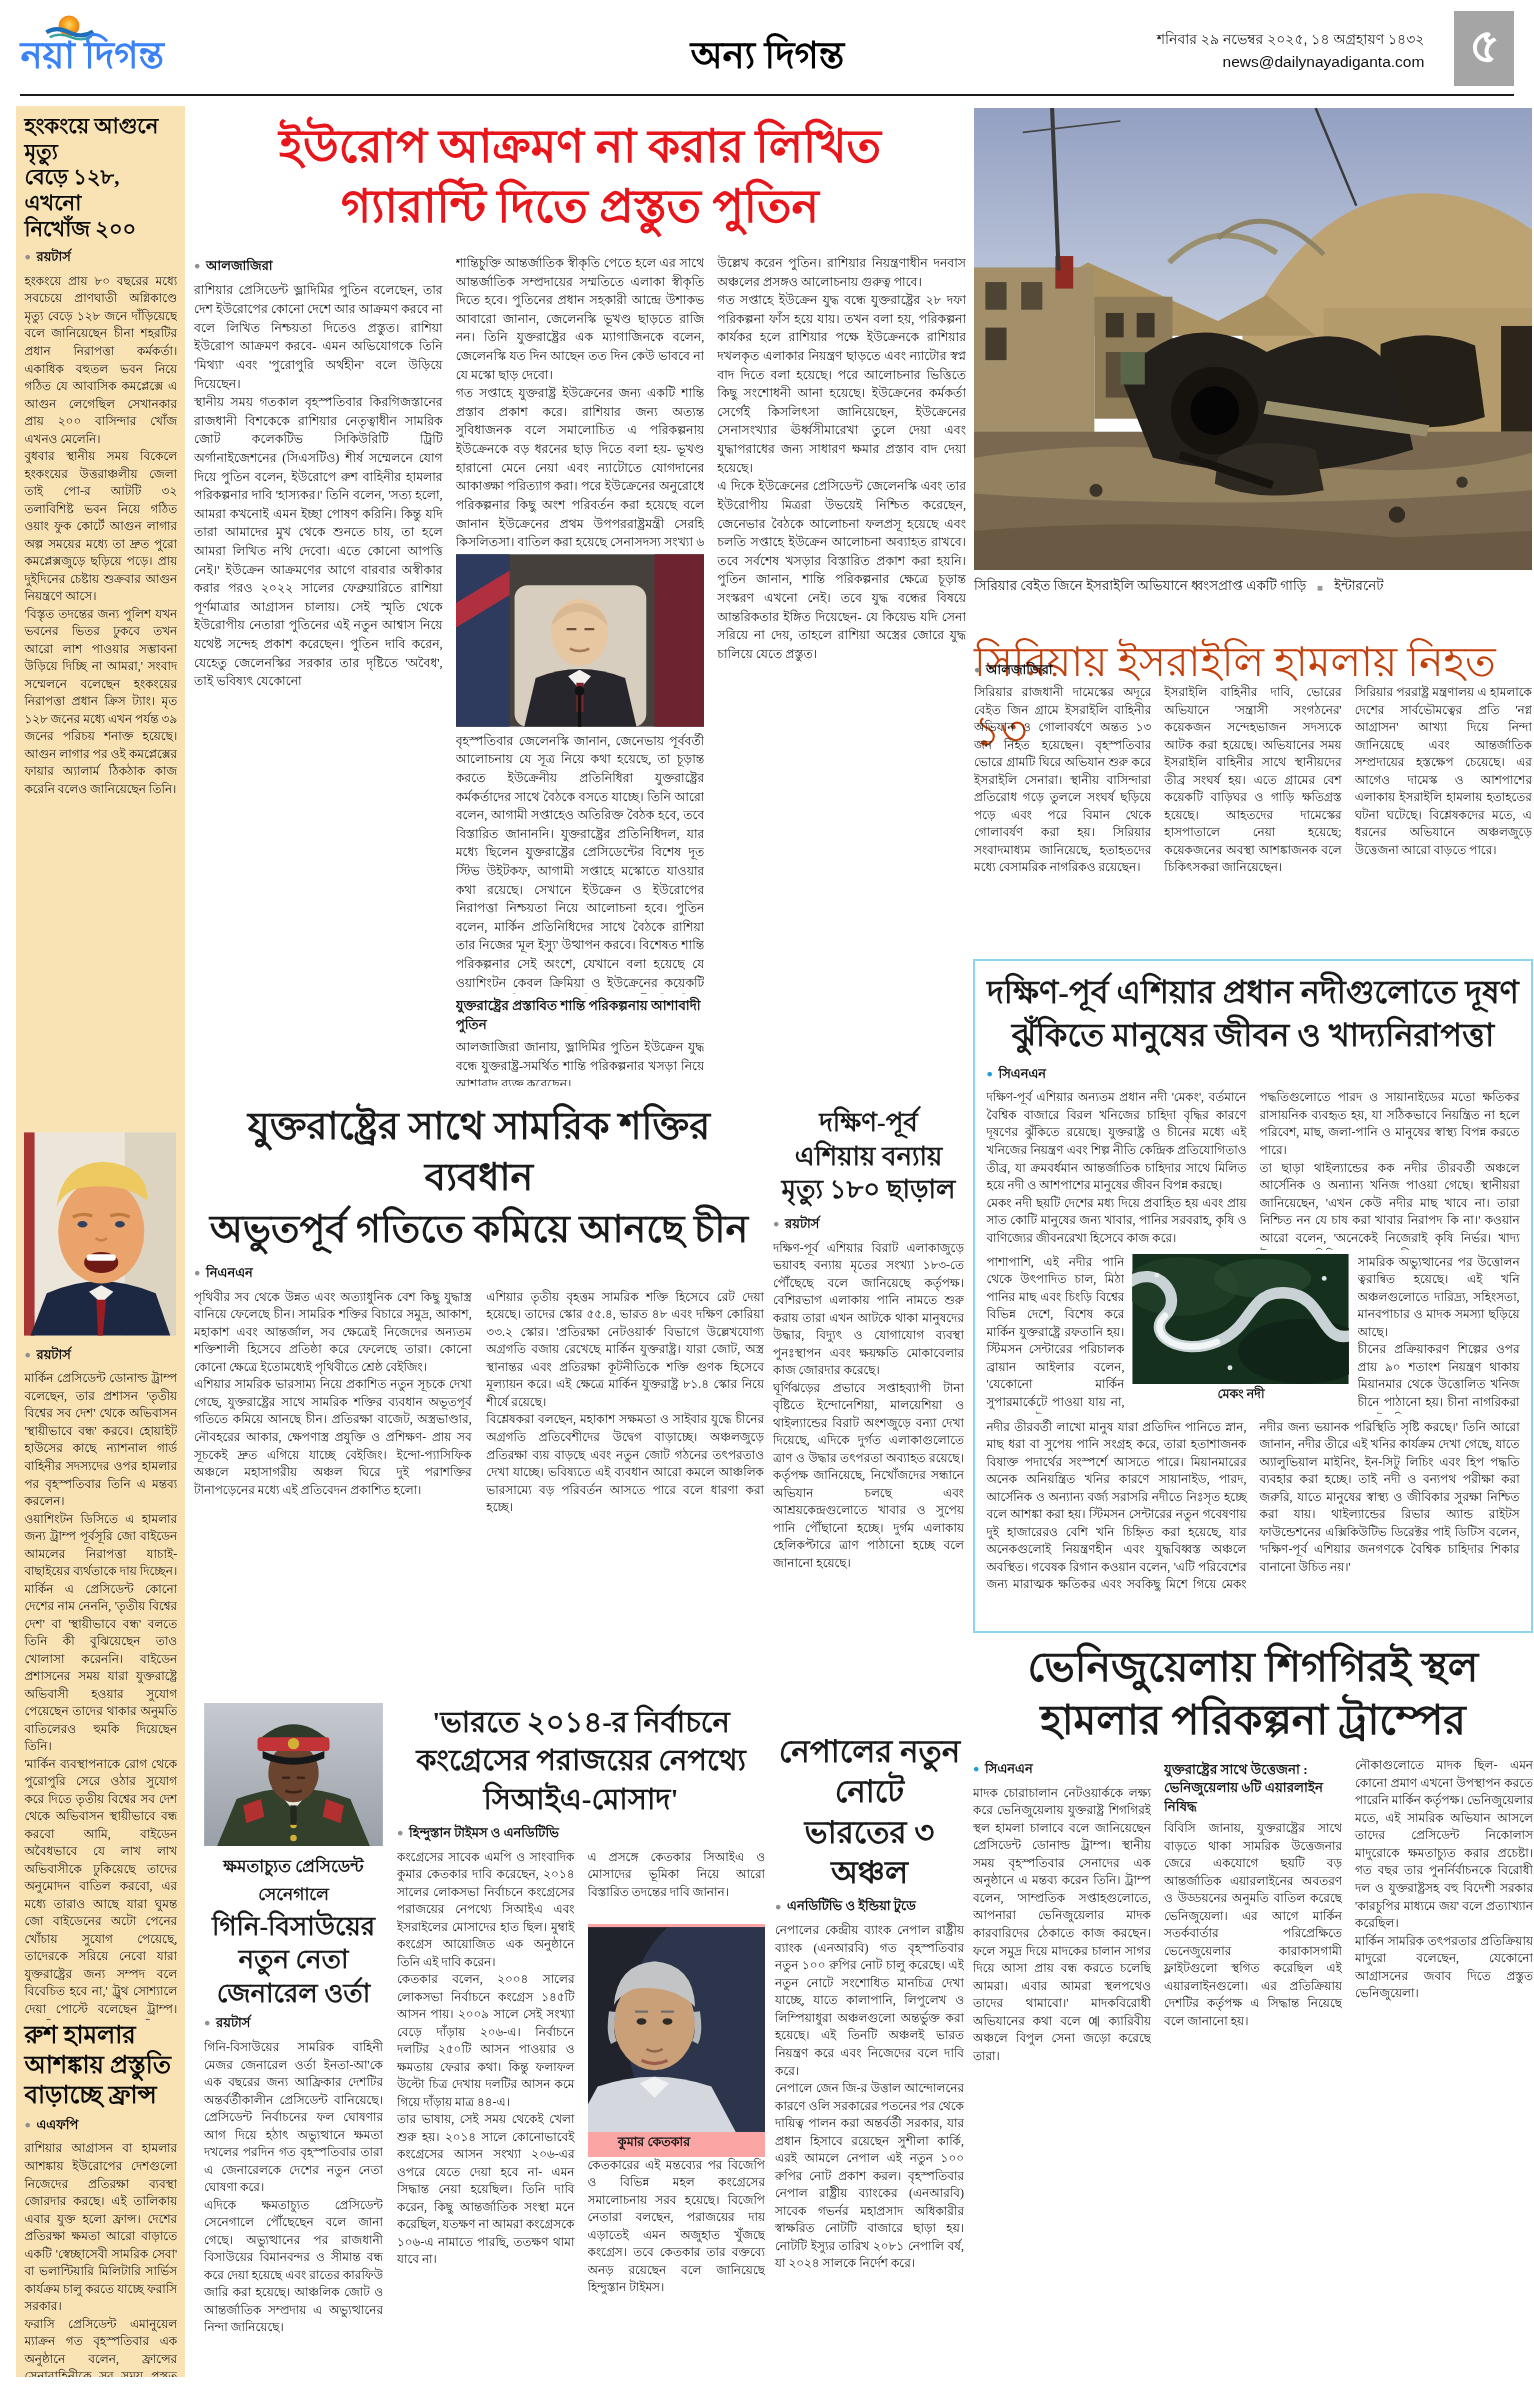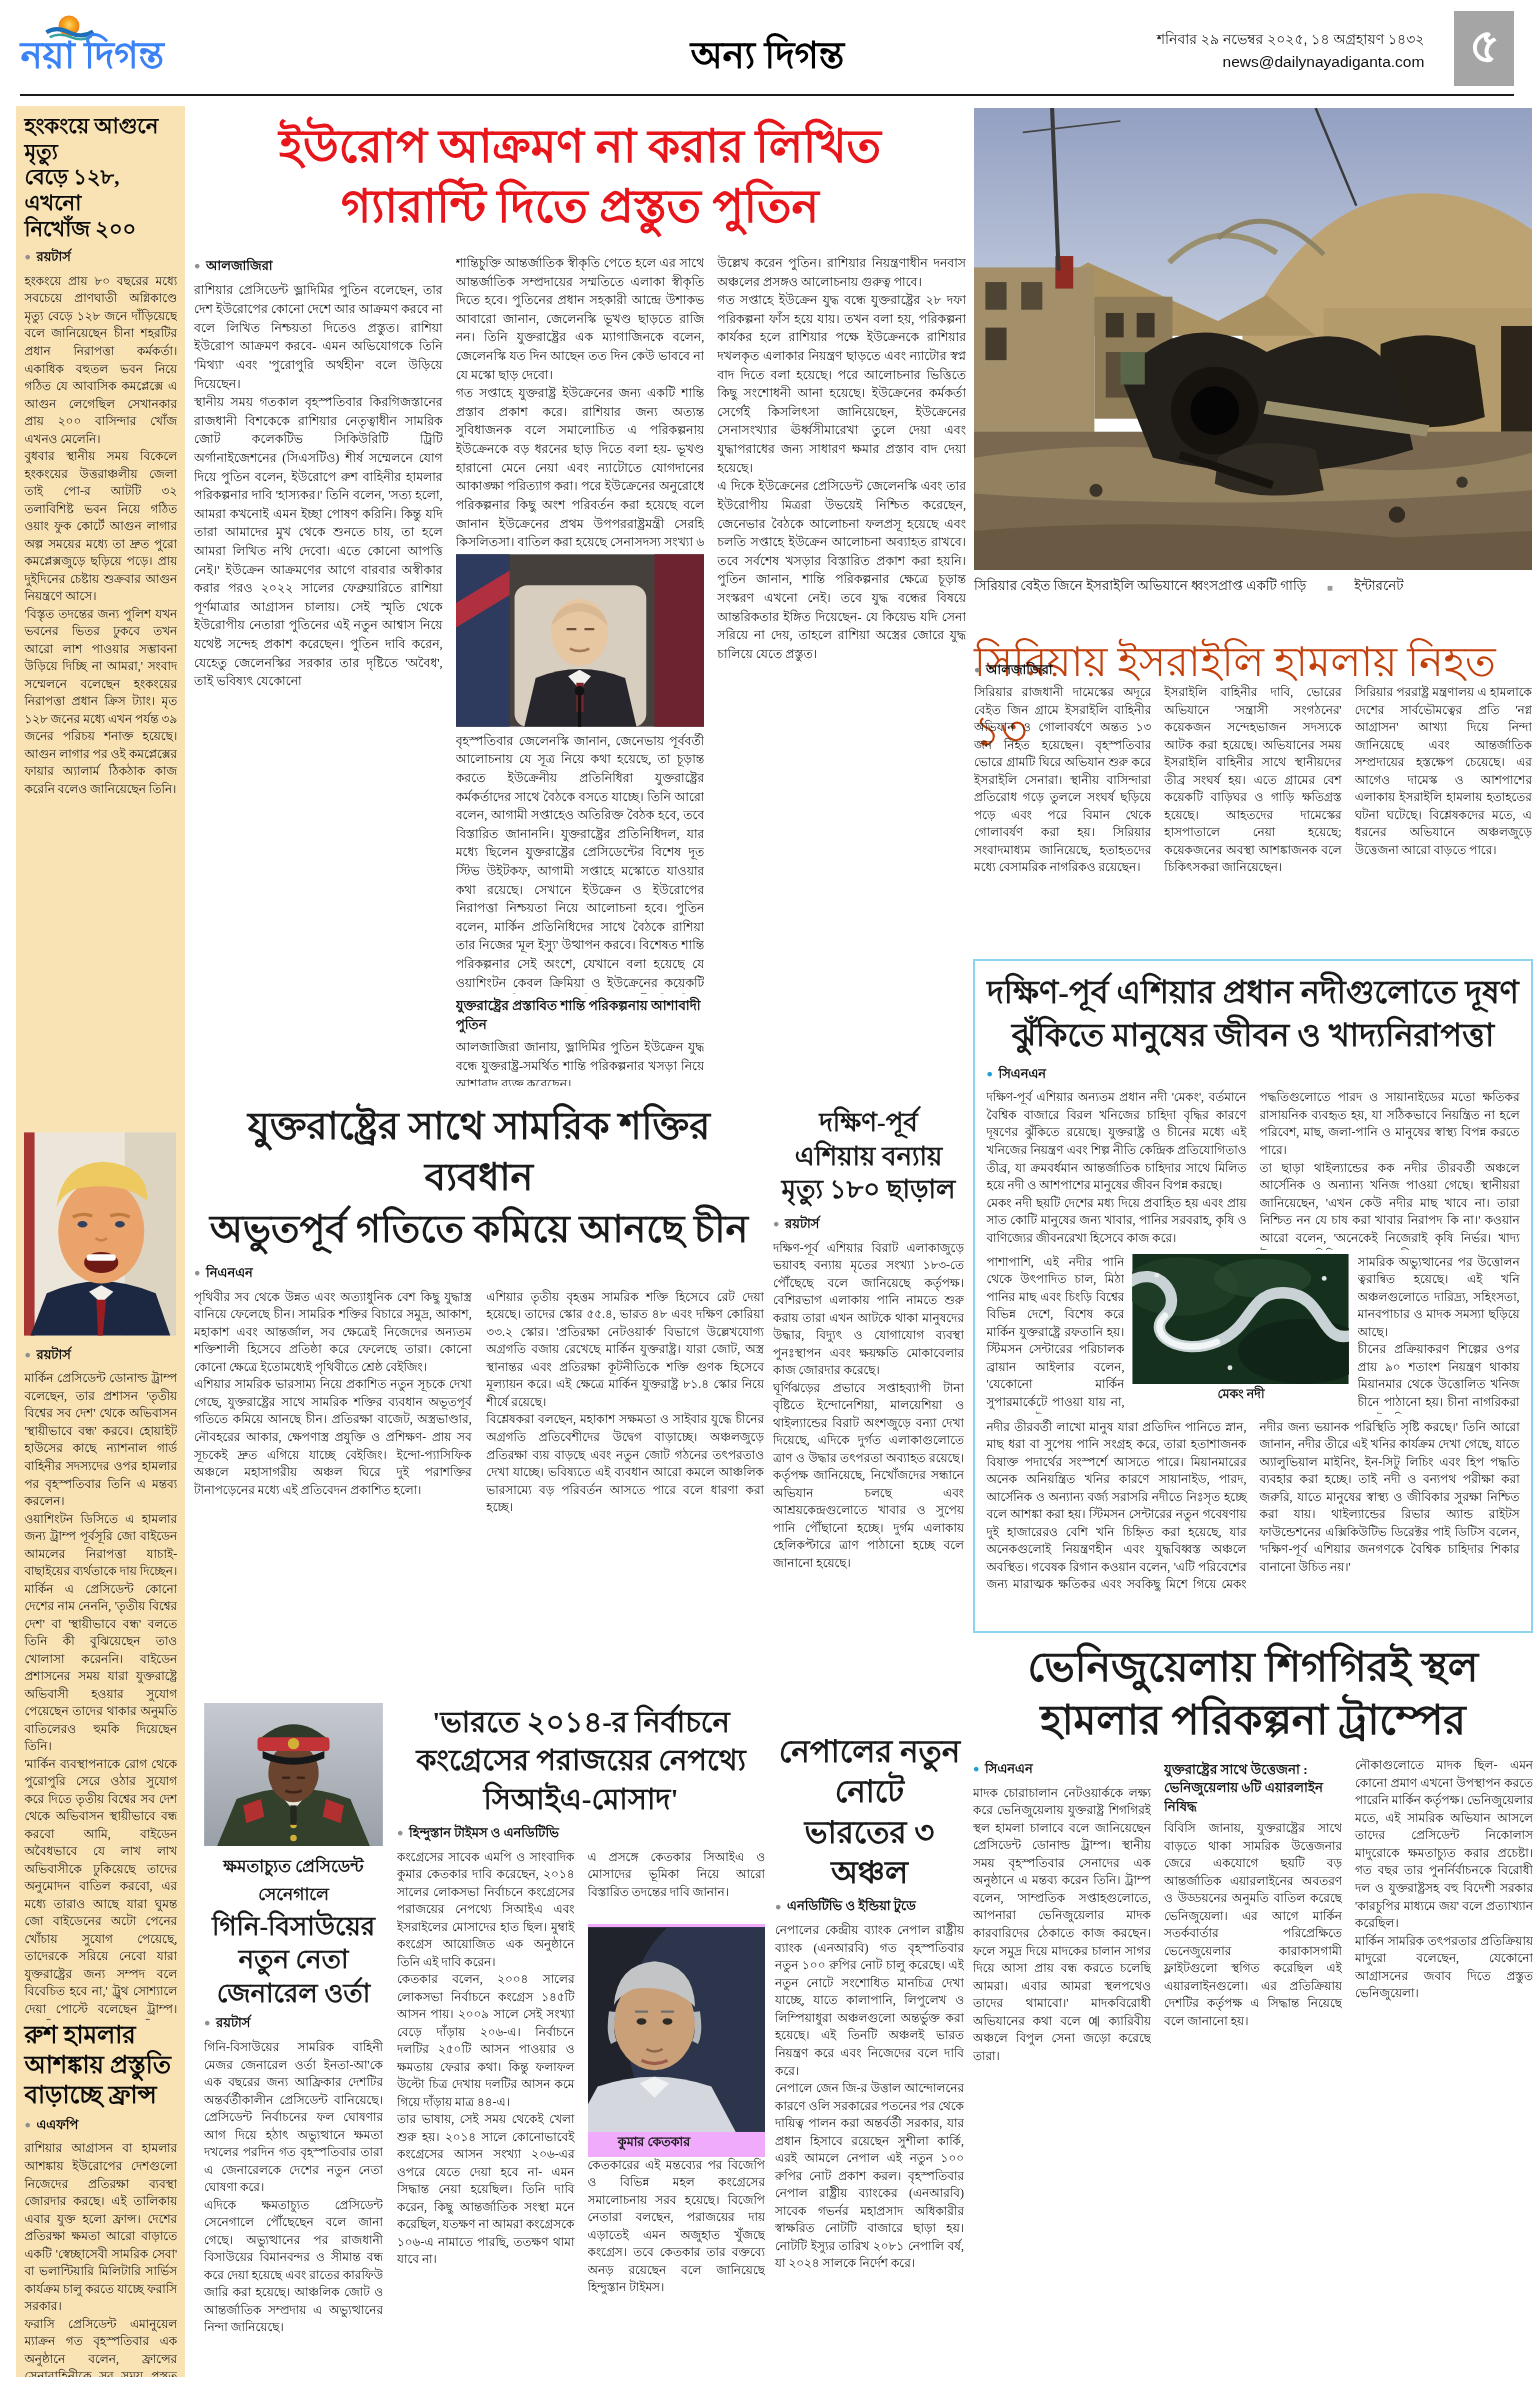--- a/index.html
+++ b/index.html
@@ -34,21 +34,21 @@
               display:flex;align-items:center;justify-content:center;text-align:center;
               font-size:46px;line-height:1.3;font-weight:bold;color:#e8151b;white-space:pre-line;}
   .putin-body{position:absolute;left:194px;top:254px;width:772px;height:832px;display:flex;gap:13px;}
   .pcol{flex:1;overflow:hidden;}
   .pcol .bodytext{font-size:12.4px;line-height:1.5;}
   .inset-img{width:100%;height:173px;margin:4.9px 0;overflow:hidden;}
   .subhead{font-size:13.4px;font-weight:bold;line-height:1.4;margin:3.3px 0;white-space:pre-line;}
   
   .syria-img{position:absolute;left:974px;top:108px;width:558px;height:462px;overflow:hidden;}
   .syria-cap{position:absolute;left:974px;top:576px;width:558px;font-size:13.4px;color:#222;
-             display:flex;align-items:center;gap:21px;}
+             display:flex;align-items:center;gap:11px;}
   .sq{color:#9a9a9a;font-size:9.8px;}
   .syria-h{position:absolute;left:974px;top:603px;width:558px;font-size:41px;font-weight:normal;color:#c2410c;}
   .syria-by{position:absolute;left:974px;top:658px;}
   .syria-body{position:absolute;left:974px;top:684px;width:558px;height:267px;display:flex;gap:13px;}
   .scol{flex:1;overflow:hidden;}
   
   .china{position:absolute;left:194px;top:1101px;width:570px;height:596px;}
   .china-h{font-size:38px;font-weight:bold;text-align:center;line-height:1.35;white-space:pre-line;margin:0 0 8.1px 0;}
   .china-cols{display:flex;gap:14.7px;height:430px;margin-top:3.3px;}
   .ccol{flex:1;overflow:hidden;}
@@ -77,21 +77,21 @@
   
   .guinea{position:absolute;left:204px;top:1703px;width:179px;height:674px;overflow:hidden;}
   .guinea-img{width:179px;height:143px;overflow:hidden;}
   .kicker{font-size:17px;font-weight:bold;text-align:center;margin:6.5px 0 0 0;}
   .guinea-h{font-size:26px;font-weight:bold;text-align:center;line-height:1.28;white-space:pre-line;margin:1.6px 0 3.3px 0;}
   
   .cia{position:absolute;left:397px;top:1703px;width:368px;height:674px;}
   .cia-h{font-size:29px;font-weight:bold;text-align:center;line-height:1.32;white-space:pre-line;margin:0 0 4.9px 0;}
   .cia-cols{display:flex;gap:13px;height:511px;}
   .cia-col{flex:1;overflow:hidden;}
-  .ketkar{position:relative;width:221px;margin-left:-44px;background:#f0abfc;padding:3.3px 0;z-index:2;}
+  .ketkar{position:relative;width:221px;margin-left:-44px;background:#fca5a5;padding:3.3px 0;z-index:2;}
   .ketkar-img{width:221px;height:205px;overflow:hidden;}
   .ketkar-cap{text-align:center;font-size:12.6px;font-weight:bold;margin-top:1.6px;}
   
   .nepal{position:absolute;left:775px;top:1732px;width:189px;height:643px;}
   .nepal-h{font-size:31px;font-weight:bold;text-align:center;line-height:1.3;white-space:pre-line;margin:0 0 3.3px 0;}
   .nepal-body{height:534px;}
 </style>
 </head>
 <body>
 

